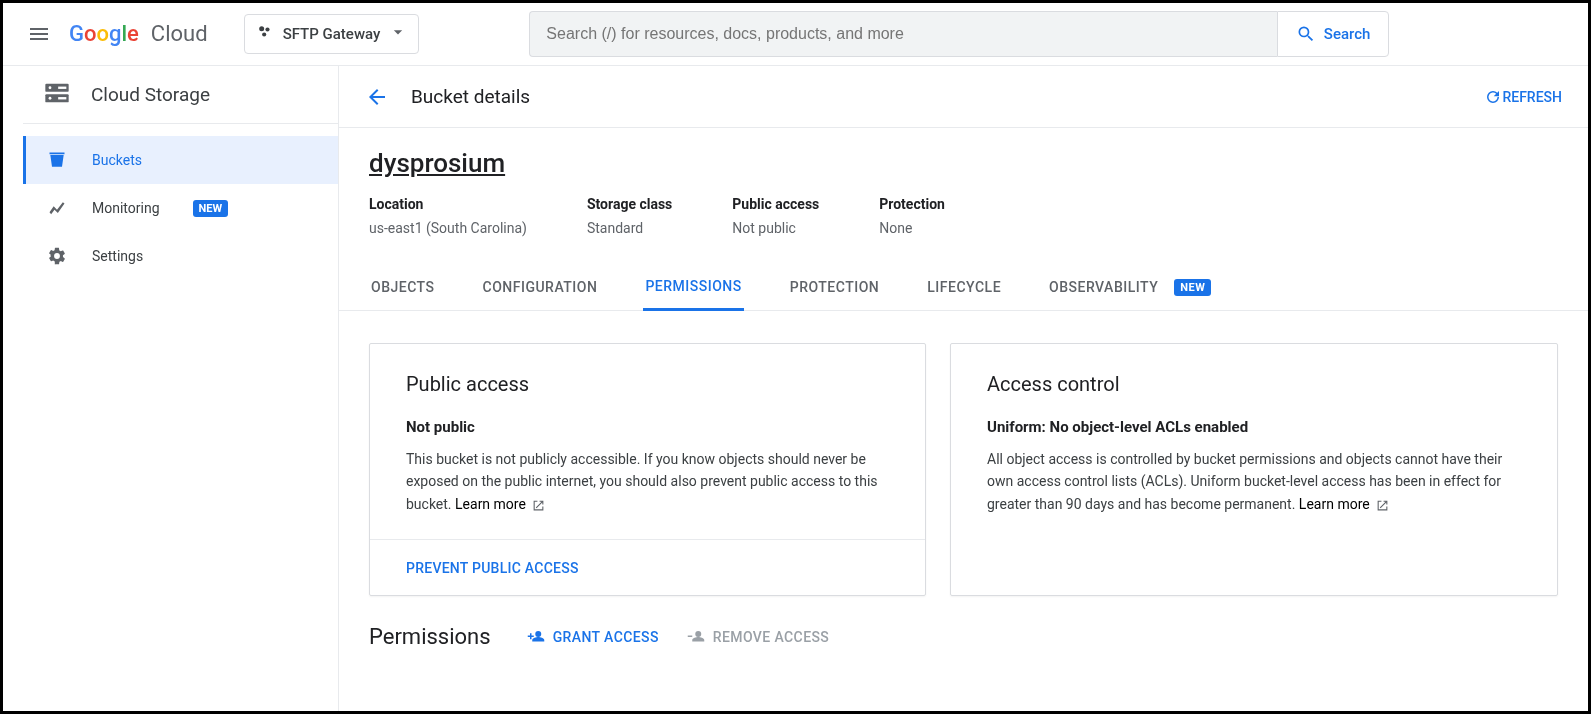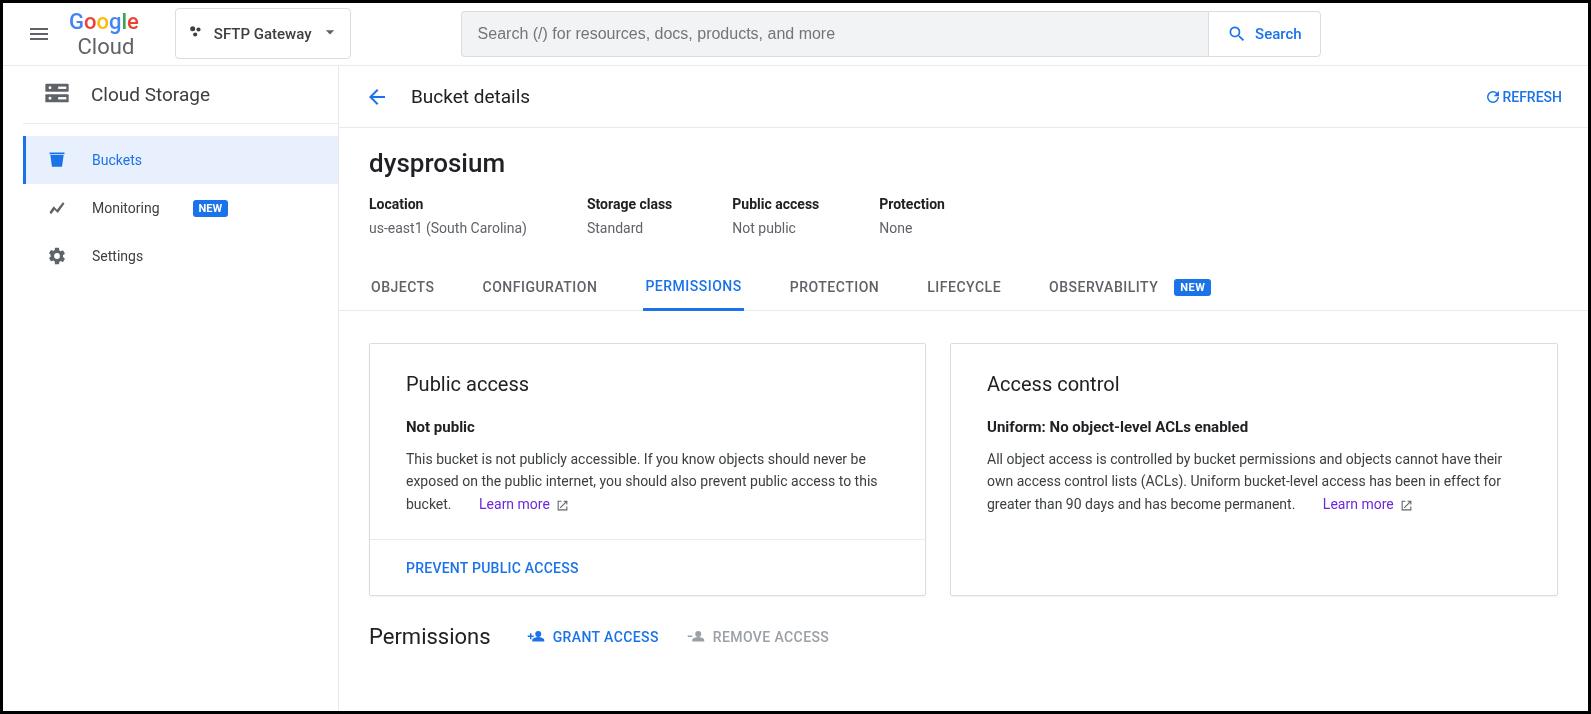--- a/index.html
+++ b/index.html
@@ -3,25 +3,25 @@
 <meta charset="utf-8">
 <style>
   * { box-sizing: border-box; margin: 0; padding: 0; }
   html, body { height: 100%; font-family: "Google Sans", Roboto, Arial, sans-serif; color:#202124; background:#fff; }
   body { border: 3px solid #000; width:1591px; height:714px; overflow:hidden; position:relative; }
 
   
   .header { height:62px; display:flex; align-items:center; padding:0 12px; border-bottom:1px solid #fff; }
   .hamburger { width:48px; height:48px; display:flex; align-items:center; justify-content:center; cursor:pointer; border-radius:50%; }
   .hamburger svg { width:24px; height:24px; fill:#5f6368; }
-  .logo { display:flex; align-items:center; font-size:22px; margin-left:6px; margin-right:36px;flex-direction:column; }
+  .logo { display:flex; align-items:center; font-size:22px; margin-left:6px; margin-right:36px; }
   .logo .g1{color:#4285f4;} .logo .g2{color:#ea4335;} .logo .g3{color:#fbbc05;}
   .logo .g4{color:#4285f4;} .logo .g5{color:#34a853;} .logo .g6{color:#ea4335;}
-  .logo .cloud{ color:#5f6368; margin-left:4px; font-weight:400;}
-  .proj-select { display:flex; align-items:center; border:1px solid #dadce0; border-radius:4px; height:51px; padding:0 10px; cursor:pointer; font-size:15px; }
+  .logo .cloud{ color:#5f6368; margin-left:12px; font-weight:400;}
+  .proj-select { display:flex; align-items:center; border:1px solid #dadce0; border-radius:4px; height:40px; padding:0 10px; cursor:pointer; font-size:15px; }
   .proj-select .dots svg{width:20px;height:20px;}
   .proj-select .label{ margin:0 8px; color:#3c4043; font-weight:500;}
   .proj-select .caret svg{width:20px;height:20px;fill:#5f6368;}
   .search-wrap { flex:1; display:flex; margin-left:110px; max-width:860px; }
   .search-box { flex:1; display:flex; align-items:center; background:#f1f3f4; border:1px solid #dadce0; border-right:none; border-radius:4px 0 0 4px; height:46px; padding:0 16px; }
   .search-box input { flex:1; border:none; background:transparent; font-size:16px; color:#5f6368; outline:none; }
   .search-btn { display:flex; align-items:center; gap:8px; border:1px solid #dadce0; border-radius:0 4px 4px 0; height:46px; padding:0 18px; color:#1a73e8; font-weight:500; font-size:15px; cursor:pointer; background:#fff;}
   .search-btn svg{width:20px;height:20px;fill:#1a73e8;}
 
   
@@ -42,38 +42,38 @@
   .main { flex:1; overflow:auto; position:relative; }
   .page-header { display:flex; align-items:center; height:62px; padding:0 18px; border-bottom:1px solid #e8eaed;}
   .back-btn { width:40px;height:40px;display:flex;align-items:center;justify-content:center;cursor:pointer;border-radius:50%;}
   .back-btn svg{width:24px;height:24px;fill:#1a73e8;}
   .page-title { font-size:19px; margin-left:14px; color:#202124;}
   .spacer{flex:1;}
   .refresh-btn { display:flex; align-items:center; color:#1a73e8; font-weight:500; font-size:14px; cursor:pointer; padding:8px;}
   .refresh-btn svg{width:18px;height:18px;fill:#1a73e8;}
 
   .content { padding:20px 30px; }
-  .bucket-name { font-size:26px; font-weight:500; margin-bottom:18px;}
+  .bucket-name { font-size:26px; font-weight:500; margin-bottom:18px;text-decoration:underline;}
   .meta-row { display:flex; gap:60px; margin-bottom:28px;}
   .meta-col .meta-label{ font-size:14px; font-weight:700; color:#202124; margin-bottom:8px;}
   .meta-col .meta-value{ font-size:14px; color:#5f6368;}
 
   .tabs { display:flex; gap:44px; border-bottom:1px solid #e8eaed; margin:0 -30px; padding:0 30px;}
   .tab { padding:14px 2px; font-size:14px; font-weight:500; color:#5f6368; letter-spacing:.5px; cursor:pointer; display:flex; align-items:center; gap:8px;}
   .tab.active { color:#1a73e8; border-bottom:3px solid #1a73e8; margin-bottom:-1px;}
 
   .cards { display:flex; gap:24px; margin-top:32px;}
   .card { border:1px solid #dadce0; border-radius:2px; box-shadow:0 1px 2px rgba(0,0,0,.05);}
   .card.pa { width:568px;}
   .card.ac { width:620px;}
   .card-body { padding:28px 36px 24px;}
   .card-title { font-size:20px; color:#202124; margin-bottom:22px;}
   .card-sub { font-size:15px; font-weight:700; margin-bottom:12px;}
   .card-text { font-size:14px; color:#3c4043; line-height:1.6;}
-  .card-text a{ color:#6d28d9; text-decoration:none;margin-left:24px;}
+  .card-text a{ color:#000000; text-decoration:none;}
   .ext-icon{width:13px;height:13px;fill:#5f6368;vertical-align:middle;margin-left:3px;}
   .card-action { border-top:1px solid #e8eaed; padding:18px 36px;}
   .card-action-btn { color:#1a73e8; font-weight:500; font-size:14px; letter-spacing:.25px; cursor:pointer;}
 
   .perm-row { display:flex; align-items:center; gap:28px; margin-top:28px;}
   .perm-title { font-size:22px; color:#202124; margin-right:8px;}
   .perm-btn { display:flex; align-items:center; gap:8px; font-size:14px; font-weight:500; letter-spacing:.4px; cursor:pointer;}
   .perm-btn.grant{ color:#1a73e8;}
   .perm-btn.remove{ color:#9aa0a6;}
   .perm-btn svg{width:18px;height:18px;}

